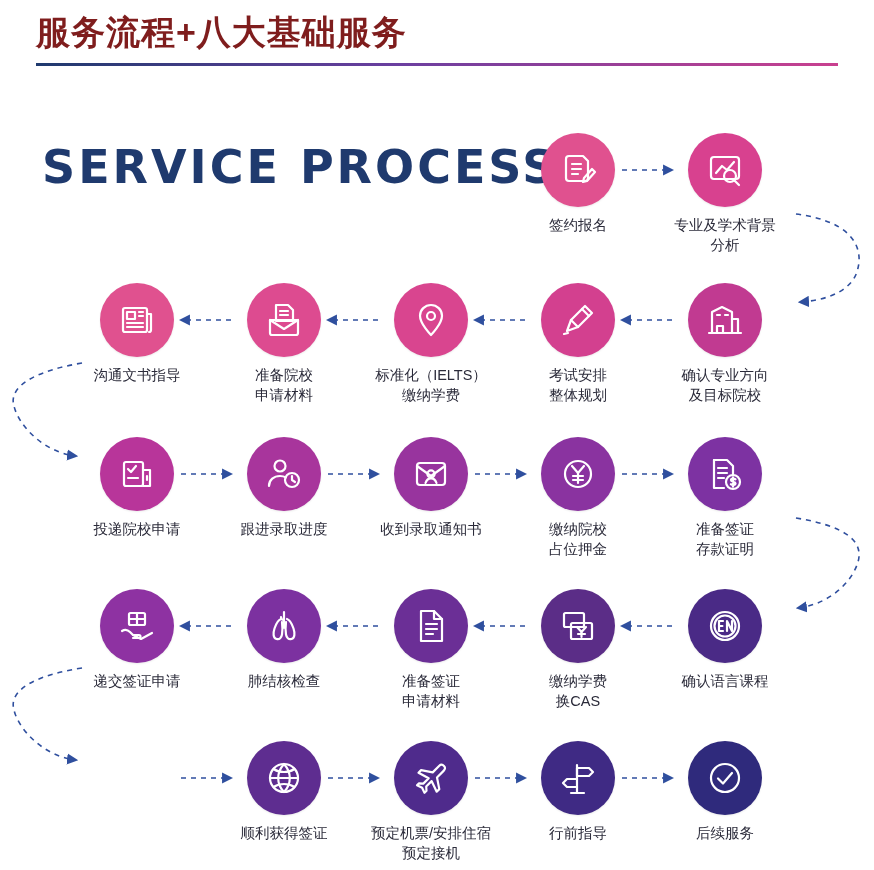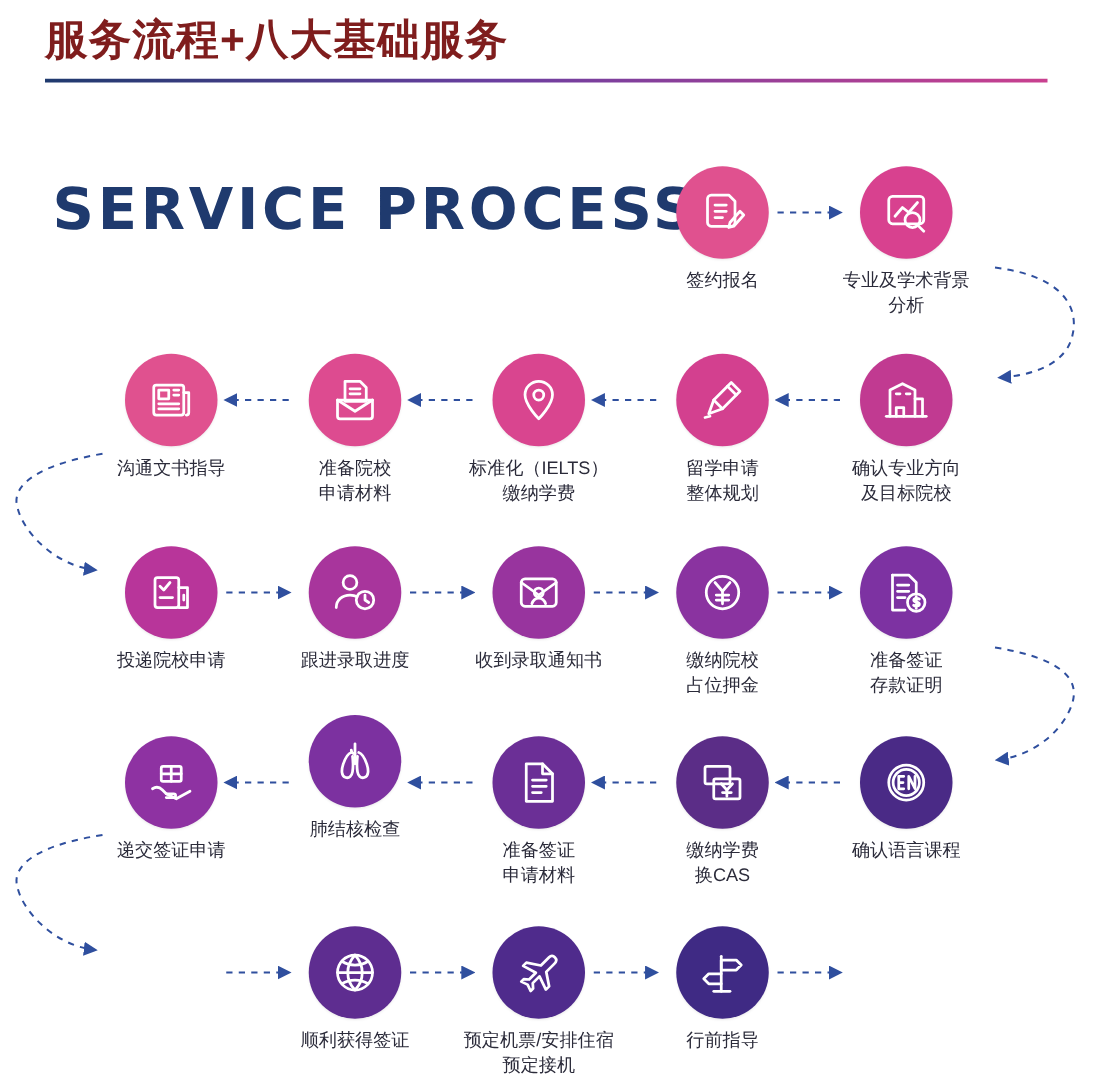--- a/index.html
+++ b/index.html
@@ -180,21 +180,21 @@
     </div>
     <div class="node" style="left: 503px; top: 283px;">
       <div class="bubble" style="background: rgb(211, 64, 143);">
         <svg width="40" height="40" viewBox="0 0 40 40">
           <path stroke="#fff" fill="none" stroke-width="2.2" stroke-linecap="round" stroke-linejoin="round" d="M9 31l4-11 14-14 7 7-14 14z"></path>
           <path stroke="#fff" fill="none" stroke-width="2.2" stroke-linecap="round" stroke-linejoin="round" d="M24 9l7 7"></path>
           <path stroke="#fff" fill="none" stroke-width="2.2" stroke-linecap="round" stroke-linejoin="round" d="M13 20l7 7"></path>
           <path stroke="#fff" fill="none" stroke-width="2.2" stroke-linecap="round" stroke-linejoin="round" d="M6 34l4-1"></path>
         </svg>
       </div>
-      <div class="node-label">留学申请
+      <div class="node-label">考试安排
 整体规划</div>
     </div>
     <div class="node" style="left: 356px; top: 283px;">
       <div class="bubble" style="background: rgb(217, 69, 143);">
         <svg width="40" height="40" viewBox="0 0 40 40">
           <path stroke="#fff" fill="none" stroke-width="2.2" stroke-linecap="round" stroke-linejoin="round" d="M20 5c-6 0-11 4.8-11 10.8C9 24 20 35 20 35s11-11 11-19.2C31 9.8 26 5 20 5z"></path>
           <circle stroke="#fff" fill="none" stroke-width="2.2" stroke-linecap="round" stroke-linejoin="round" cx="20" cy="16" r="4"></circle>
         </svg>
       </div>
       <div class="node-label">标准化（IELTS）
@@ -308,21 +308,21 @@
       <div class="bubble" style="background: rgb(107, 47, 150);">
         <svg width="40" height="40" viewBox="0 0 40 40">
           <path stroke="#fff" fill="none" stroke-width="2.2" stroke-linecap="round" stroke-linejoin="round" d="M10 5h13l8 8v22H10z"></path>
           <path stroke="#fff" fill="none" stroke-width="2.2" stroke-linecap="round" stroke-linejoin="round" d="M23 5v8h8"></path>
           <path stroke="#fff" fill="none" stroke-width="2.2" stroke-linecap="round" stroke-linejoin="round" d="M15 18h11M15 23h11M15 28h7"></path>
         </svg>
       </div>
       <div class="node-label">准备签证
 申请材料</div>
     </div>
-    <div class="node" style="left: 209px; top: 572px;">
+    <div class="node" style="left: 209px; top: 589px;">
       <div class="bubble" style="background: rgb(124, 49, 160);">
         <svg width="40" height="40" viewBox="0 0 40 40">
           <path stroke="#fff" fill="none" stroke-width="2.2" stroke-linecap="round" stroke-linejoin="round" d="M20 6v16"></path>
           <path stroke="#fff" fill="none" stroke-width="2.2" stroke-linecap="round" stroke-linejoin="round" d="M20 14c-2 0-3-1.5-3-3"></path>
           <path stroke="#fff" fill="none" stroke-width="2.2" stroke-linecap="round" stroke-linejoin="round" d="M17 13c-3 1-5 5-6.5 9.5C9 27 9 32 12.5 33c3 .9 5-1.5 5.5-4.5.5-3 .4-9 0-12.5"></path>
           <path stroke="#fff" fill="none" stroke-width="2.2" stroke-linecap="round" stroke-linejoin="round" d="M23 13c3 1 5 5 6.5 9.5C31 27 31 32 27.5 33c-3 .9-5-1.5-5.5-4.5-.5-3-.4-9 0-12.5"></path>
         </svg>
       </div>
       <div class="node-label">肺结核检查</div>
     </div>
@@ -362,13 +362,22 @@
       <div class="bubble" style="background: rgb(63, 42, 132);">
         <svg width="40" height="40" viewBox="0 0 40 40">
           <path stroke="#fff" fill="none" stroke-width="2.2" stroke-linecap="round" stroke-linejoin="round" d="M19 7v28"></path>
           <path stroke="#fff" fill="none" stroke-width="2.2" stroke-linecap="round" stroke-linejoin="round" d="M19 10h12l4 4-4 4H19z"></path>
           <path stroke="#fff" fill="none" stroke-width="2.2" stroke-linecap="round" stroke-linejoin="round" d="M19 21H9l-4 4 4 4h10"></path>
           <path stroke="#fff" fill="none" stroke-width="2.2" stroke-linecap="round" stroke-linejoin="round" d="M13 35h13"></path>
         </svg>
       </div>
       <div class="node-label">行前指导</div>
     </div>
+    <div class="node" style="left: 650px; top: 741px;">
+      <div class="bubble" style="background: rgb(47, 42, 124);">
+        <svg width="40" height="40" viewBox="0 0 40 40">
+          <circle stroke="#fff" fill="none" stroke-width="2.2" stroke-linecap="round" stroke-linejoin="round" cx="20" cy="20" r="14"></circle>
+          <path stroke="#fff" fill="none" stroke-width="2.2" stroke-linecap="round" stroke-linejoin="round" d="M13 20.5l5 5 9-10.5"></path>
+        </svg>
+      </div>
+      <div class="node-label">后续服务</div>
+    </div>
   </div>
 
 </body></html>

